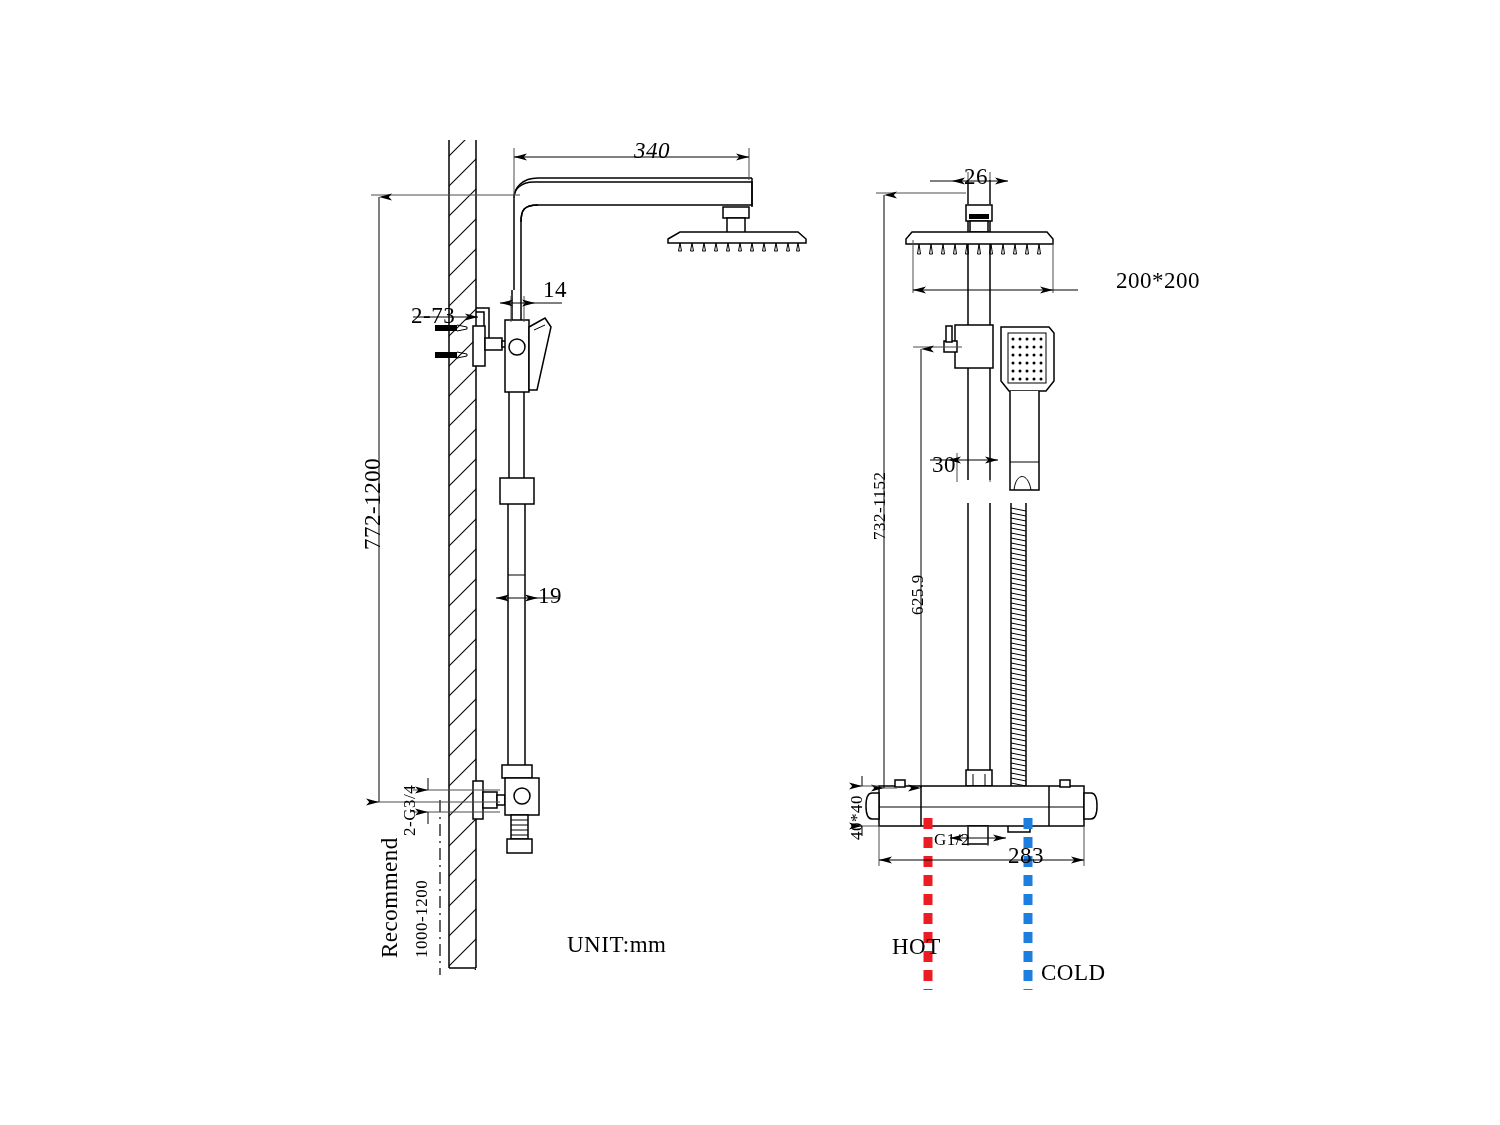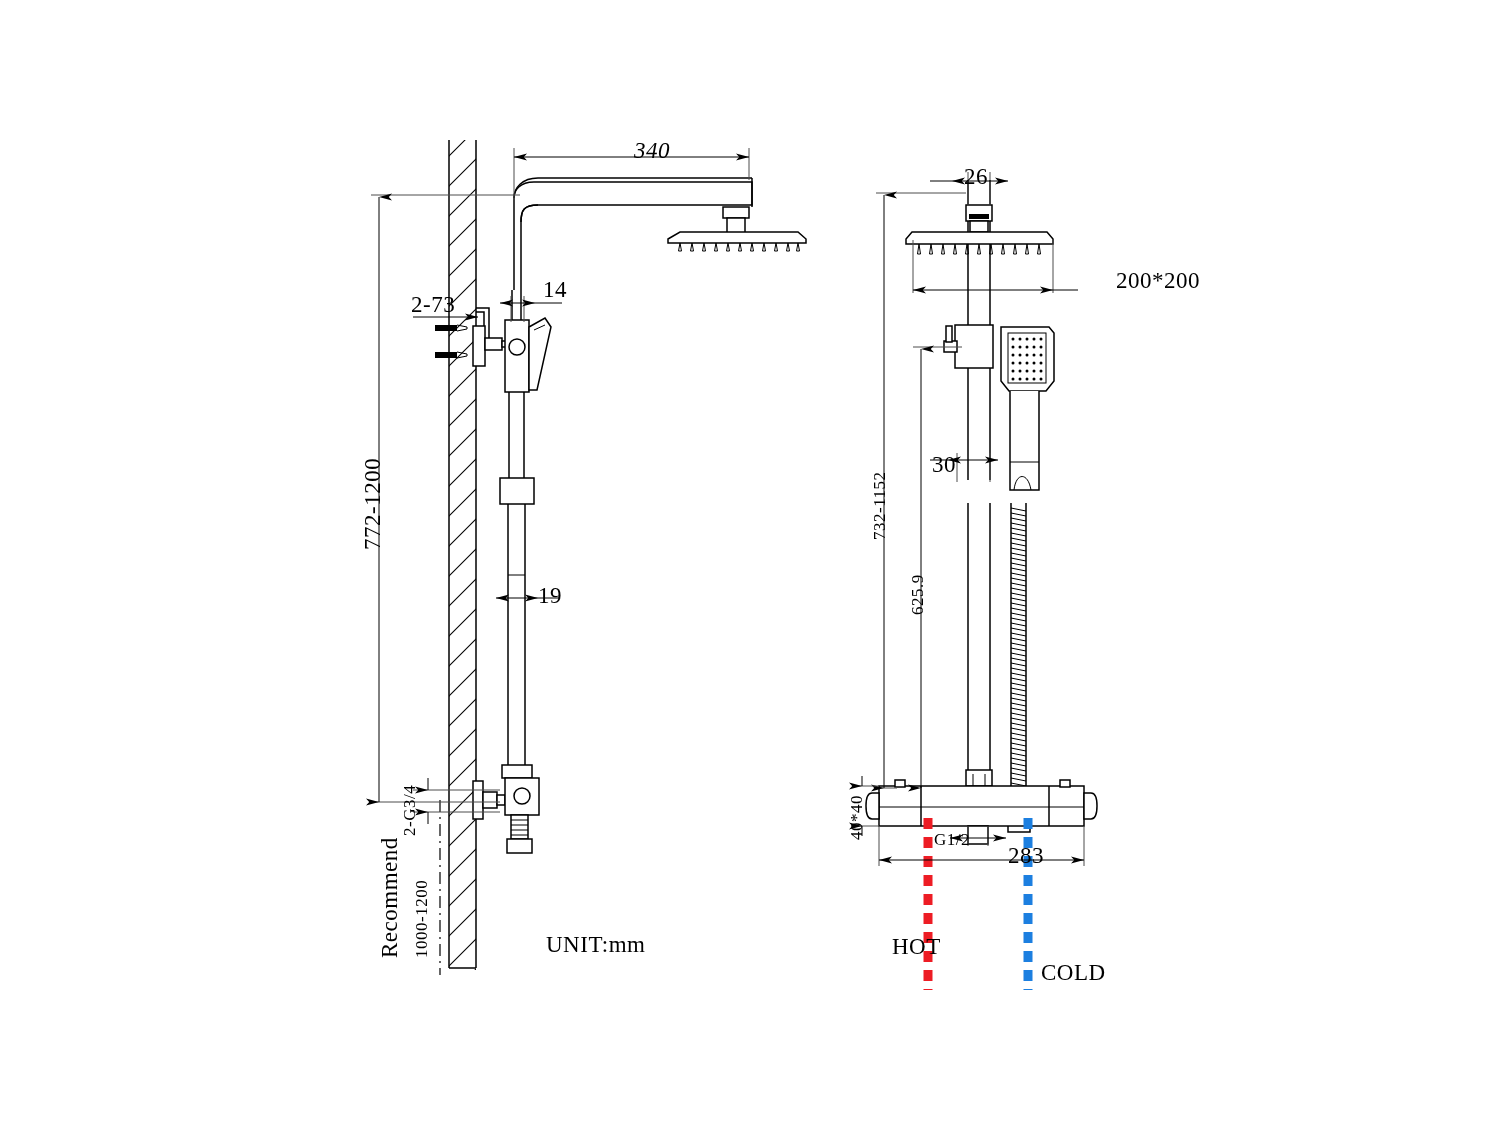--- a/index.html
+++ b/index.html
@@ -456,31 +456,31 @@
     </g>
 
   </svg>
 
   <div style="position:absolute; left:600px; top:138px; width:70px; text-align:right;font-style:italic;" class="lbl lbl-big">340</div>
 
   <div style="position:absolute; left:543px; top:277px;" class="lbl lbl-big">14</div>
 
   <div style="position:absolute; left:538px; top:583px;" class="lbl lbl-big">19</div>
 
-  <div style="position:absolute; left:411px; top:292px;" class="lbl lbl-big">2-73</div>
+  <div style="position:absolute; left:411px; top:303px;" class="lbl lbl-big">2-73</div>
 
   <div style="position:absolute; left:400px; top:776px; transform-origin:left top; transform:rotate(-90deg) translate(-60px,0);" class="lbl lbl-sm">2-G3/4</div>
 
   <div style="position:absolute; left:360px; top:490px; transform-origin:left top; transform:rotate(-90deg) translate(-60px,0);" class="lbl lbl-big">772-1200</div>
 
   <div style="position:absolute; left:377px; top:958px; transform-origin:left top; transform:rotate(-90deg);" class="lbl lbl-big">Recommend</div>
 
   <div style="position:absolute; left:412px; top:958px; transform-origin:left top; transform:rotate(-90deg);" class="lbl lbl-sm">1000-1200</div>
 
-  <div style="position:absolute; left:546px; top:932px;" class="lbl lbl-big">UNIT:mm</div>
+  <div style="position:absolute; left:567px; top:932px;" class="lbl lbl-big">UNIT:mm</div>
 
   <div style="position:absolute; left:964px; top:164px;" class="lbl lbl-big">26</div>
 
   <div style="position:absolute; left:1080px; top:268px;margin-left:36px;" class="lbl lbl-big">200*200</div>
 
   <div style="position:absolute; left:932px; top:440px;margin-top:12px;" class="lbl lbl-big">30</div>
 
   <div style="position:absolute; left:870px; top:480px; transform-origin:left top; transform:rotate(-90deg) translate(-60px,0);" class="lbl lbl-sm">732-1152</div>
 
   <div style="position:absolute; left:908px; top:555px; transform-origin:left top; transform:rotate(-90deg) translate(-60px,0);" class="lbl lbl-sm">625.9</div>

